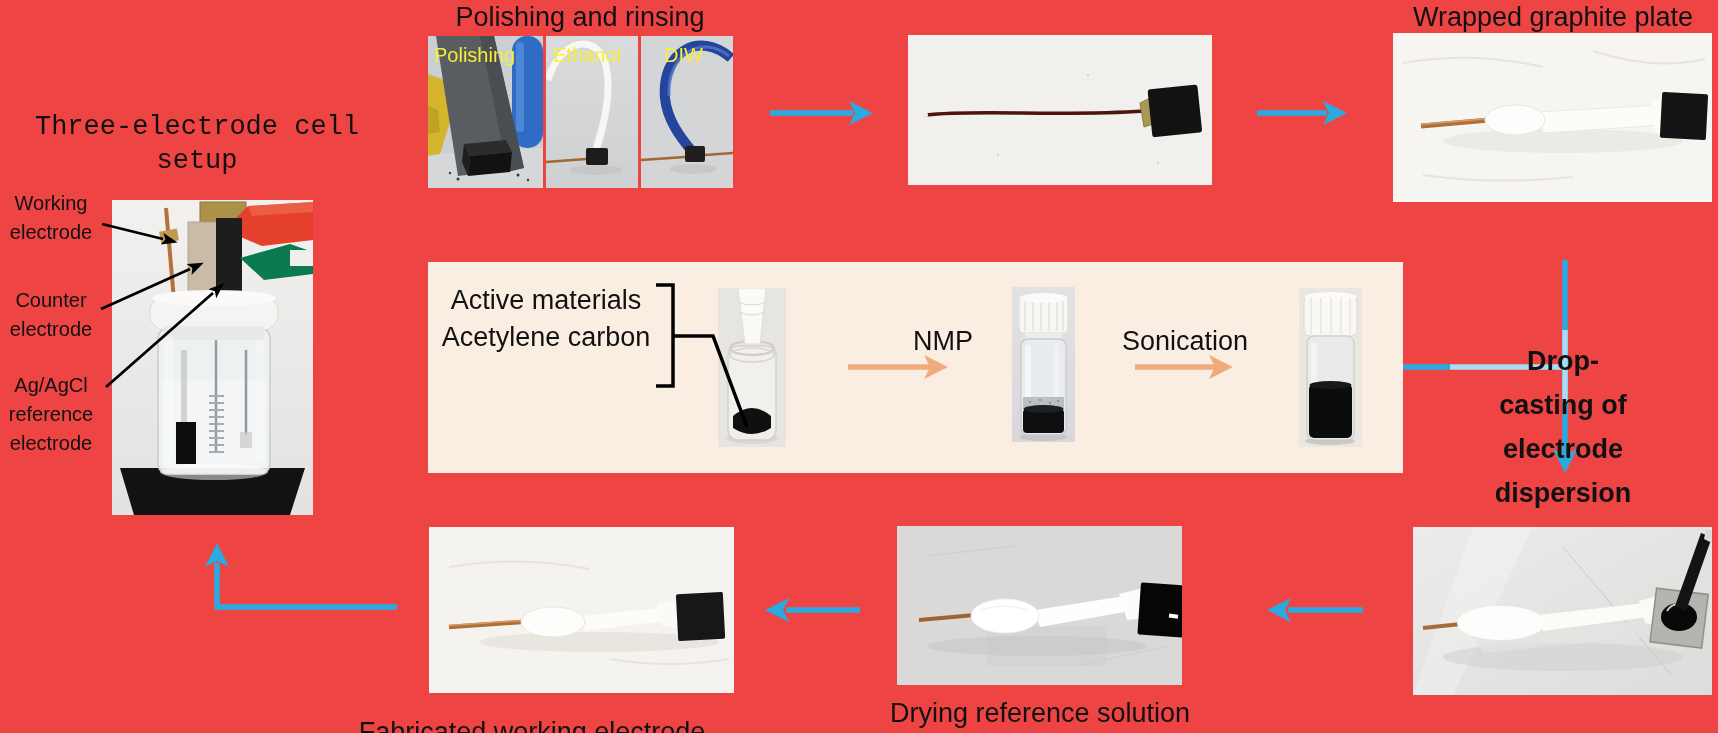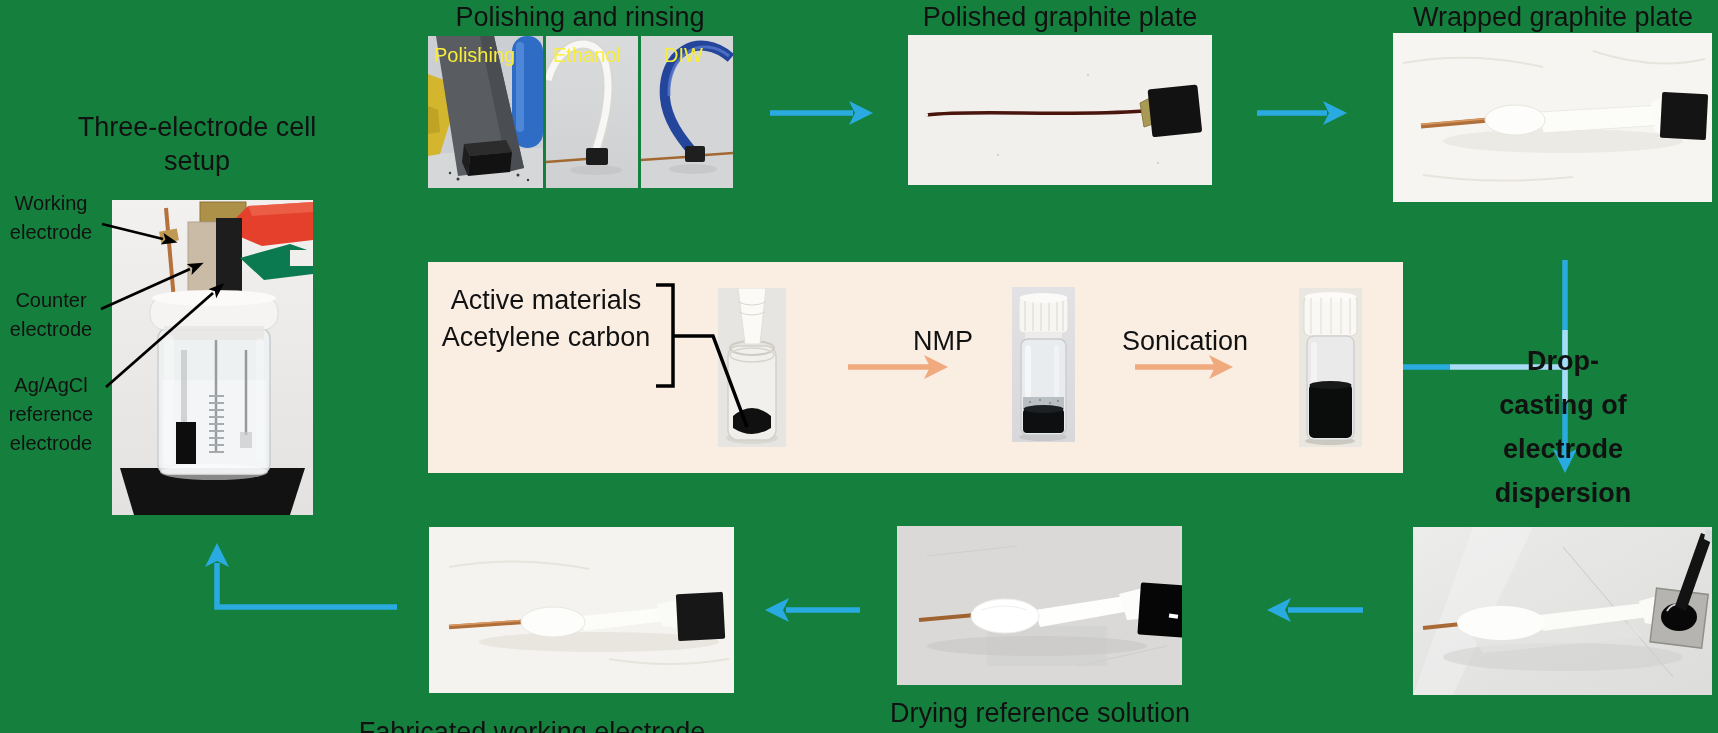--- a/index.html
+++ b/index.html
@@ -1,17 +1,17 @@
 <!DOCTYPE html>
 <html><head>
 <meta charset="utf-8">
 <style>
   html,body{margin:0;padding:0;background:#ffffff;}
   .canvas{
-    position:relative; width:1718px; height:733px; background:#15803d;
+    position:relative; width:1718px; height:733px; background:#ef4444;
     font-family:"Liberation Sans", sans-serif; color:#111; overflow:hidden;
   }
   .cap{
     position:absolute; font-size:27px; line-height:31px; color:#111;
     white-space:nowrap; transform:translateX(-50%); text-align:center; z-index:4;
   }
   .cap2{
     position:absolute; font-size:27px; line-height:34px; color:#111;
     transform:translateX(-50%); text-align:center; z-index:6;
   }
@@ -39,24 +39,23 @@
   }
 </style>
 </head>
 <body>
 
 <div class="canvas">
 
   <div class="panel"></div>
 
   <div class="cap" style="left:580px; top:2px;">Polishing and rinsing</div>
-  <div class="cap" style="left:1060px; top:2px;">Polished graphite plate</div>
   <div class="cap" style="left:1553px; top:2px;">Wrapped graphite plate</div>
 
-  <div class="cap2" style="left:197px; top:110px;">
+  <div class="cap2" style="left:197px; top:110px;font-family:Liberation Mono, monospace;">
     <div>Three-electrode cell</div>
     <div>setup</div>
   </div>
 
   <div class="cap" style="left:532px; top:698px;margin-top:19px;">Fabricated working electrode</div>
   <div class="cap" style="left:1040px; top:698px;">Drying reference solution</div>
 
   <div class="ann" style="top:189px;">
     <div>Working</div>
     <div>electrode</div>

